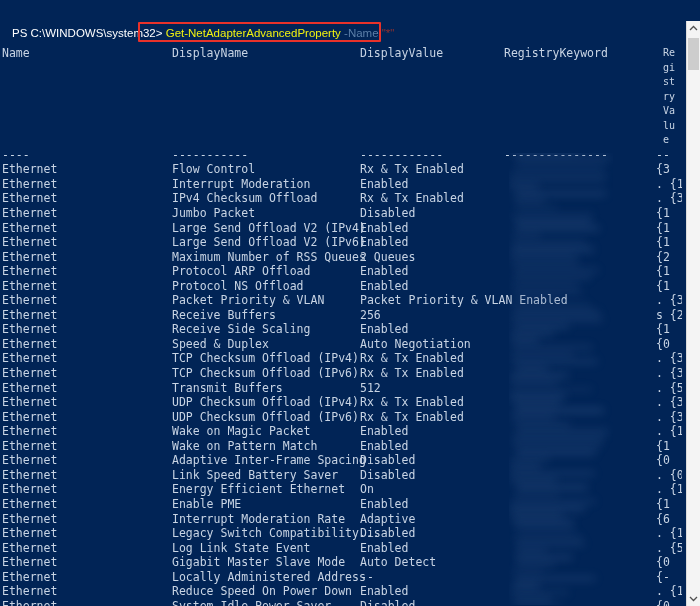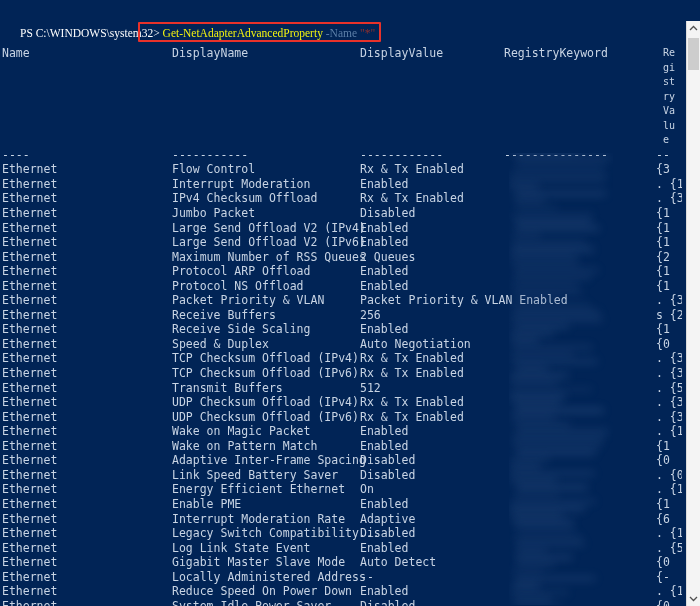--- a/index.html
+++ b/index.html
@@ -100,24 +100,24 @@
     left: 0;
     width: 686px;
     height: 585px;
     background: #012456;
     overflow: hidden;
   }
 
   
   #prompt-line {
     position: absolute;
-    left: 20px;
+    left: 12px;
     top: 5px;
     white-space: pre;
-    font-family: Liberation Serif, serif;
+    font-family: Liberation Sans, sans-serif;
     font-size: 11.5px;
     line-height: 14px;
     color: #ffffff;
   }
   .tok-cmd   { color: #f2f20f; }
   .tok-param { color: #5c7fa8; }
   .tok-str   { color: #8b2f2f; }
 
   
   #cmd-highlight {

